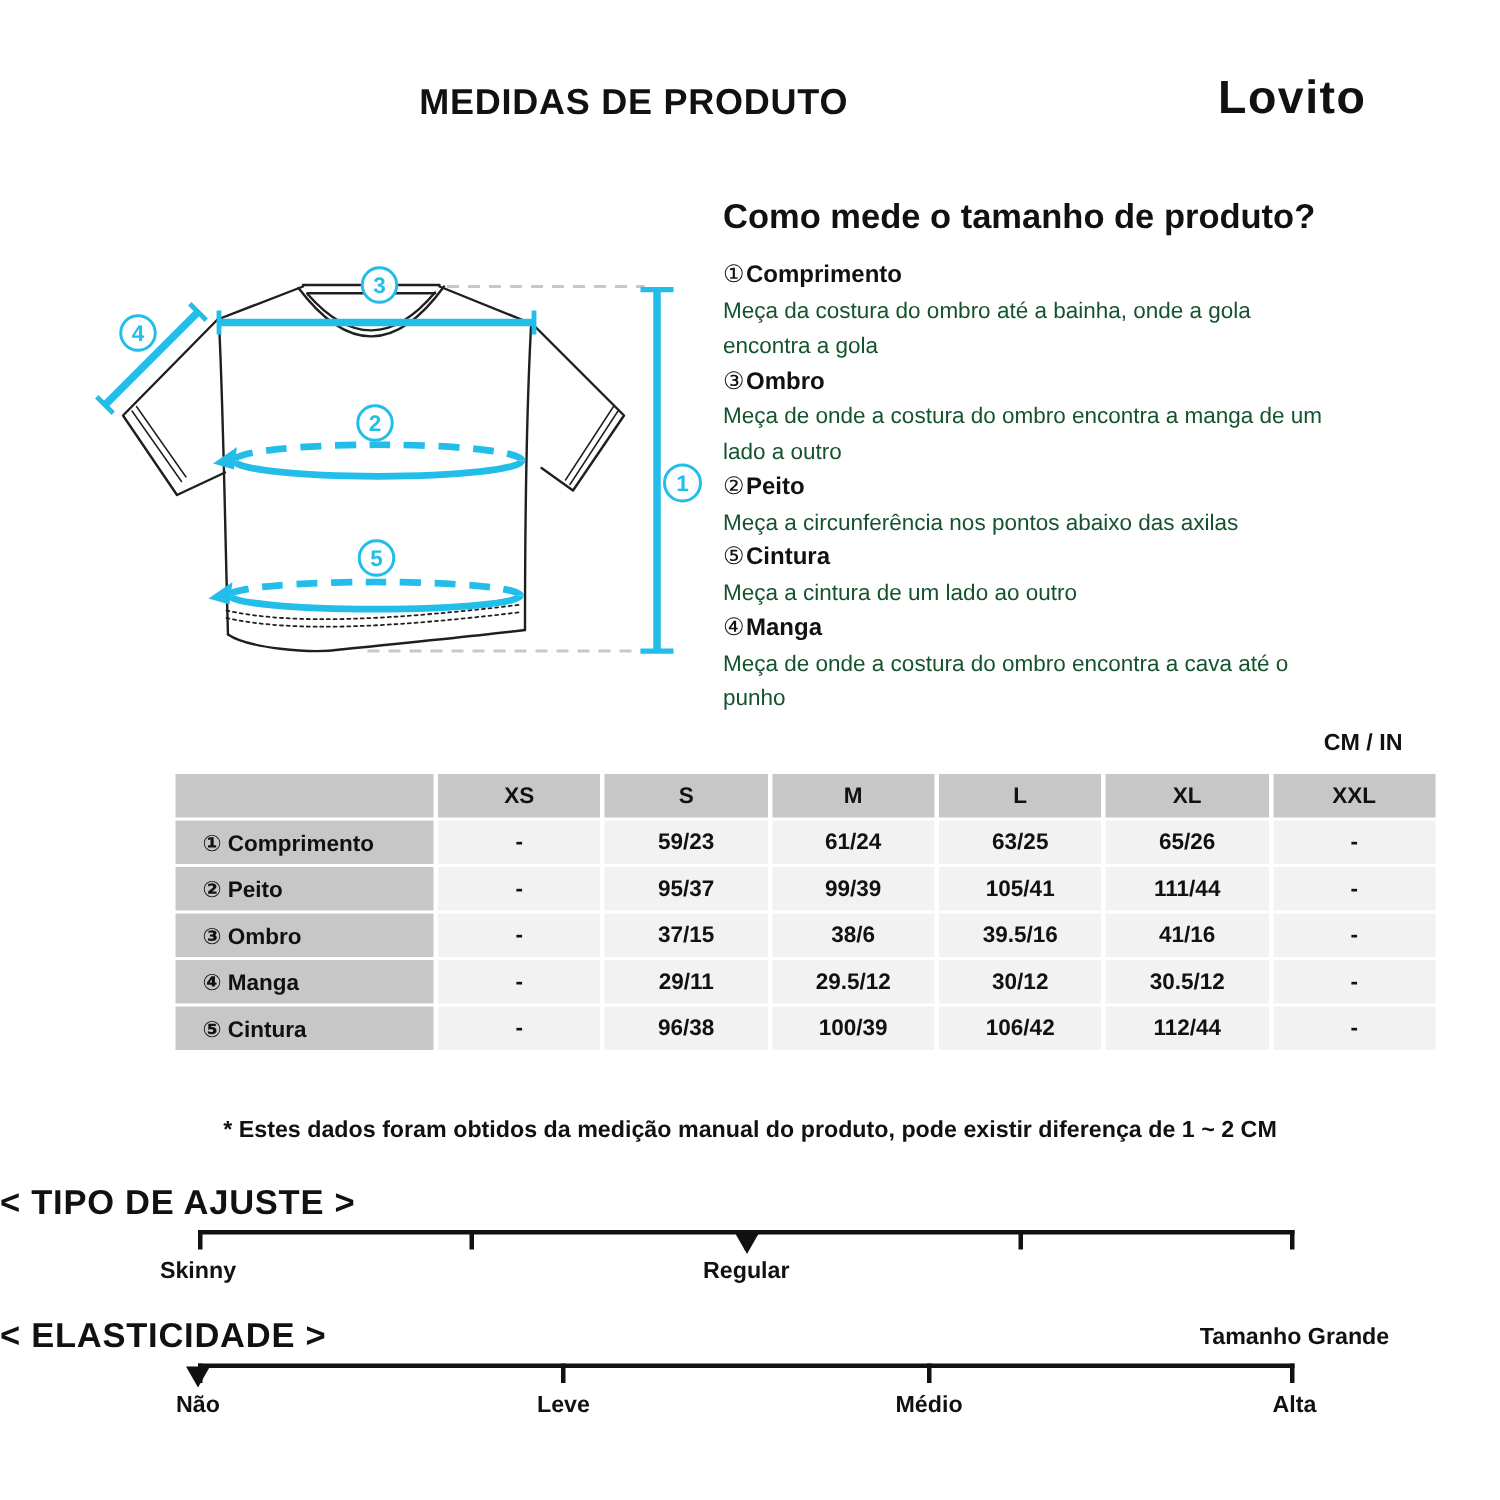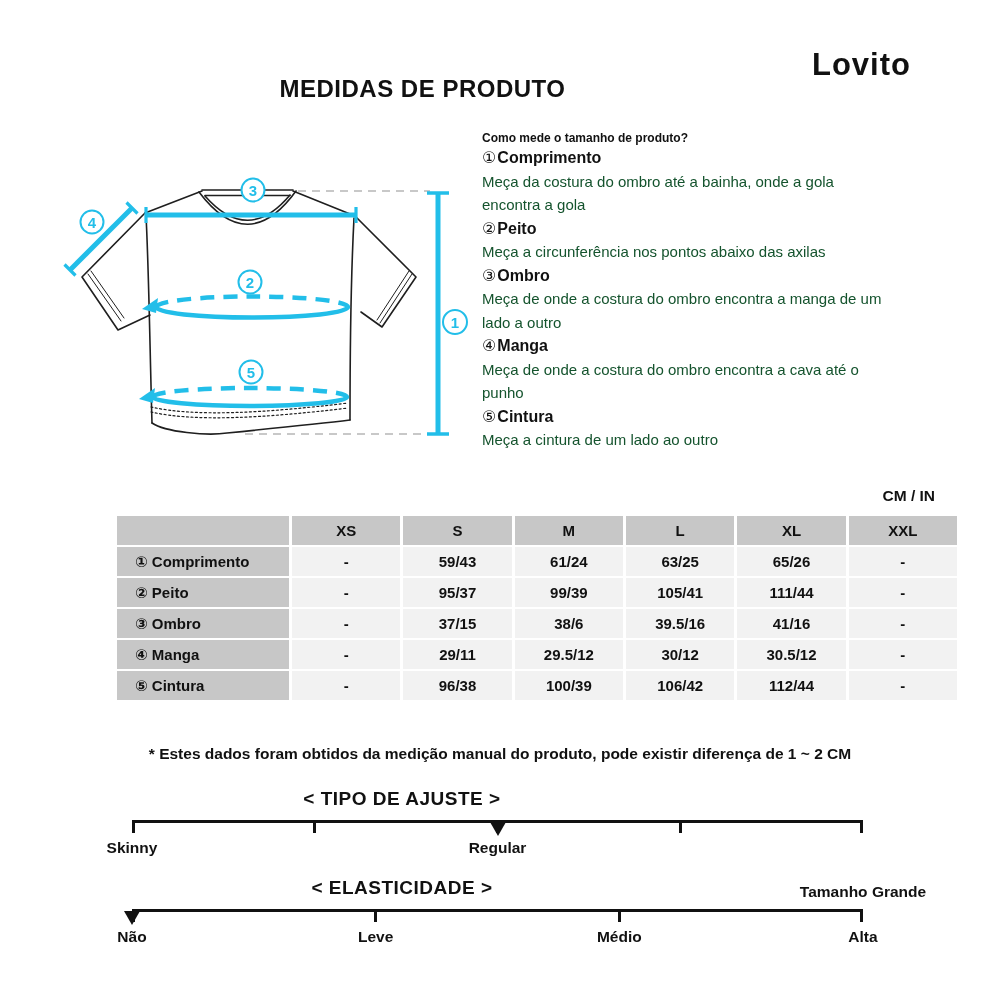--- a/index.html
+++ b/index.html
@@ -1,43 +1,43 @@
 <!DOCTYPE html>
 <html style="--accent: #22bee9;"><head>
 <meta charset="utf-8">
 <style>
   html,body{margin:0;padding:0;background:#fff;}
   .page{position:relative;width:1000px;height:1000px;background:#fff;overflow:hidden;
         font-family:"Liberation Sans","DejaVu Sans",sans-serif;color:#111;}
-  .page-title{position:absolute;top:75px;left:0;width:845px;text-align:center;
+  .page-title{position:absolute;top:55px;left:0;width:845px;text-align:center;
         font-size:24px;font-weight:bold;letter-spacing:.5px;}
   .brand{position:absolute;top:47px;left:812px;font-size:31px;font-weight:bold;letter-spacing:1px;}
 
   .guide{position:absolute;left:482px;top:131px;width:456px;}
-  .guide-heading{font-size:12px;font-weight:bold;margin:0 0 1px 0;}
+  .guide-heading{font-size:23px;font-weight:bold;margin:0 0 14px 0;}
   .g-label{font-size:16px;font-weight:bold;line-height:23.5px;color:#111;}
   .g-num{font-weight:normal;margin-right:1px;}
   .g-desc{font-size:15px;color:#14532d;line-height:23.5px;}
 
   .units{position:absolute;top:487px;left:95px;width:840px;text-align:right;
         font-size:15.5px;font-weight:bold;}
 
   .size-table{position:absolute;top:516px;left:95px;width:840px;display:grid;
         grid-template-columns:172px repeat(6,1fr);gap:2px 3px;padding-left:22px;}
   .cell{height:29px;display:flex;align-items:center;justify-content:center;
         font-size:15px;font-weight:bold;}
   .hdr,.corner,.lbl{background:#c7c7c7;}
   .lbl{justify-content:flex-start;padding-left:18px;}
   .val{background:#f2f2f2;}
 
   .footnote{position:absolute;top:729px;left:0;width:1000px;text-align:center;
         font-size:15.5px;font-weight:bold;}
 
-  .scale-title{position:absolute;left:0;width:804px;text-align:center;
-        font-size:19px;font-weight:bold;letter-spacing:.5px;}
+  .scale-title{position:absolute;left:0;width:804px;
+        font-size:23px;font-weight:bold;letter-spacing:.5px;}
   .scale-track{position:absolute;left:0;width:872px;height:60px;}
   .s-line{position:absolute;top:0;height:3px;background:#111;}
   .s-tick{position:absolute;top:0;width:3px;height:13px;background:#111;}
   .s-marker{position:absolute;top:2px;width:0;height:0;
         border-left:8px solid transparent;border-right:8px solid transparent;
         border-top:14px solid #111;}
   .s-label{position:absolute;top:19px;transform:translateX(-50%);white-space:nowrap;
         font-size:15.5px;font-weight:bold;}
 
   .diagram{position:absolute;left:55px;top:145px;}
@@ -123,51 +123,51 @@
   </svg>
 
   <div class="guide">
     <h2 class="guide-heading">Como mede o tamanho de produto?</h2>
     <div id="guide-items">
         <div class="guide-item">
           <div class="g-label"><span class="g-num">①</span>Comprimento</div>
           <div class="g-desc">Meça da costura do ombro até a bainha, onde a gola<br>encontra a gola</div>
         </div>
         <div class="guide-item">
+          <div class="g-label"><span class="g-num">③</span>Ombro</div>
+          <div class="g-desc">Meça de onde a costura do ombro encontra a manga de um<br>lado a outro</div>
+        </div>
+        <div class="guide-item">
           <div class="g-label"><span class="g-num">②</span>Peito</div>
           <div class="g-desc">Meça a circunferência nos pontos abaixo das axilas</div>
         </div>
         <div class="guide-item">
-          <div class="g-label"><span class="g-num">③</span>Ombro</div>
-          <div class="g-desc">Meça de onde a costura do ombro encontra a manga de um<br>lado a outro</div>
+          <div class="g-label"><span class="g-num">⑤</span>Cintura</div>
+          <div class="g-desc">Meça a cintura de um lado ao outro</div>
         </div>
         <div class="guide-item">
           <div class="g-label"><span class="g-num">④</span>Manga</div>
           <div class="g-desc">Meça de onde a costura do ombro encontra a cava até o<br>punho</div>
-        </div>
-        <div class="guide-item">
-          <div class="g-label"><span class="g-num">⑤</span>Cintura</div>
-          <div class="g-desc">Meça a cintura de um lado ao outro</div>
         </div>
       </div>
   </div>
 
   <div class="units">CM / IN</div>
 
   <div class="size-table" id="size-table">
       <div class="cell corner"></div>
       <div class="cell hdr">XS</div>
       <div class="cell hdr">S</div>
       <div class="cell hdr">M</div>
       <div class="cell hdr">L</div>
       <div class="cell hdr">XL</div>
       <div class="cell hdr">XXL</div>
       <div class="cell lbl">① Comprimento</div>
       <div class="cell val">-</div>
-      <div class="cell val">59/43</div>
+      <div class="cell val">59/23</div>
       <div class="cell val">61/24</div>
       <div class="cell val">63/25</div>
       <div class="cell val">65/26</div>
       <div class="cell val">-</div>
       <div class="cell lbl">② Peito</div>
       <div class="cell val">-</div>
       <div class="cell val">95/37</div>
       <div class="cell val">99/39</div>
       <div class="cell val">105/41</div>
       <div class="cell val">111/44</div>

